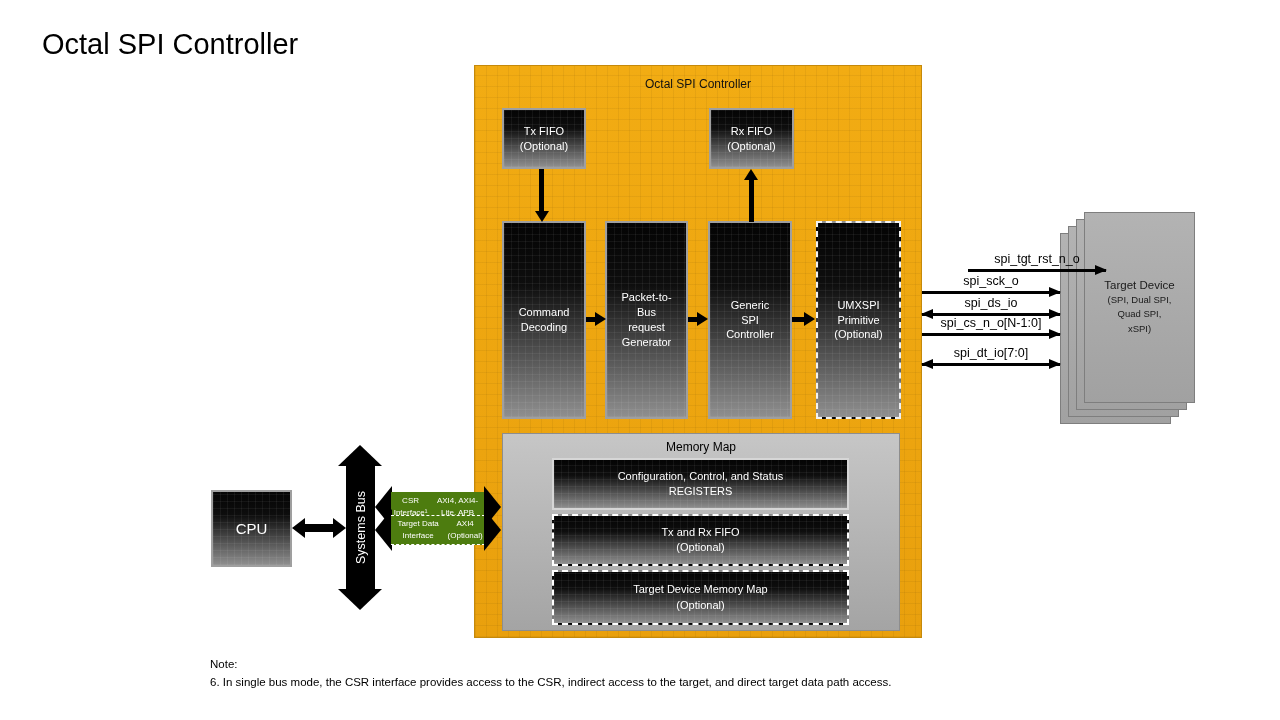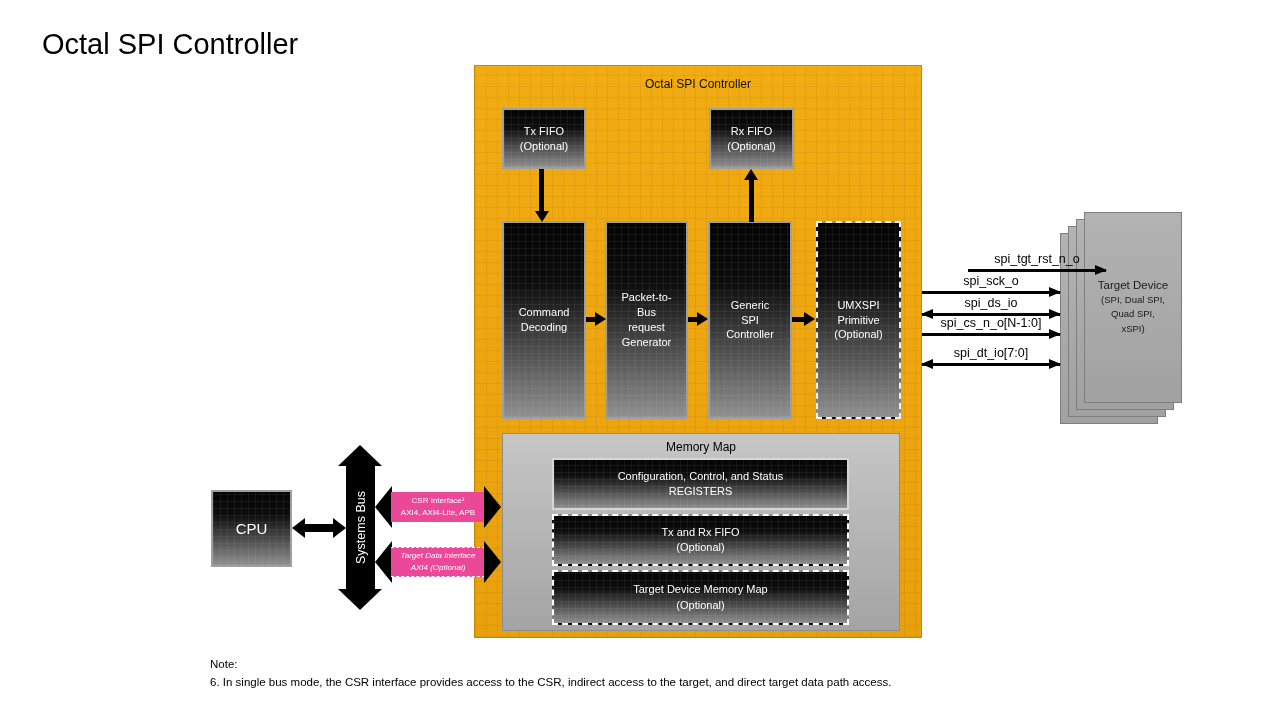--- a/index.html
+++ b/index.html
@@ -58,21 +58,21 @@
 
   
   .sig{left:922px;width:138px;height:24px;}
   .sig .sig-lbl{position:absolute;left:0;right:0;top:0;text-align:center;font-size:12.5px;color:#000;}
   .sig .sig-line{position:absolute;left:0;right:0;top:17px;height:3px;background:#000;}
   .sig .hr{position:absolute;right:-1px;top:13px;width:0;height:0;border-top:5.5px solid transparent;border-bottom:5.5px solid transparent;border-left:12px solid #000;}
   .sig .hl{position:absolute;left:-1px;top:13px;width:0;height:0;border-top:5.5px solid transparent;border-bottom:5.5px solid transparent;border-right:12px solid #000;}
   .s1{top:252px;margin-left:46px;}.s2{top:274px;}.s3{top:296px;}.s4{top:316px;}.s5{top:346px;}
 
   
-  .tgt{width:98px;height:191px;background:linear-gradient(180deg,#b3b3b3,#a1a1a1);
+  .tgt{width:111px;height:191px;background:linear-gradient(180deg,#b3b3b3,#a1a1a1);
        border:1px solid #7e7e7e;box-sizing:border-box;}
   .t4{left:1060px;top:233px;}.t3{left:1068px;top:226px;}.t2{left:1076px;top:219px;}
   .t1{left:1084px;top:212px;display:flex;flex-direction:column;align-items:center;justify-content:center;
       text-align:center;color:#1a1a1a;}
   .tgt-title{font-size:11.5px;margin-bottom:2px;}
   .tgt-sub{font-size:9.5px;line-height:1.5;white-space:pre-line;}
 
   
   .cpu{left:211px;top:490px;width:81px;height:77px;font-size:15px;}
   .sysbus{left:338px;top:445px;width:45px;height:165px;}
@@ -82,25 +82,25 @@
   .sysbus .lbl{position:absolute;left:0;top:0;width:100%;height:100%;display:flex;align-items:center;justify-content:center;
                writing-mode:vertical-rl;transform:rotate(180deg);color:#fff;font-size:12.5px;}
   .cpu-arrow{left:292px;top:518px;width:54px;height:20px;}
   .cpu-arrow .hl{position:absolute;left:0;top:0;width:0;height:0;border-top:10px solid transparent;border-bottom:10px solid transparent;border-right:13px solid #000;}
   .cpu-arrow .hr{position:absolute;right:0;top:0;width:0;height:0;border-top:10px solid transparent;border-bottom:10px solid transparent;border-left:13px solid #000;}
   .cpu-arrow .shaft{position:absolute;left:11px;right:11px;top:6px;height:8px;background:#000;}
 
   
   .iface{left:375px;width:126px;height:42px;}
   .csr{top:486px;}
-  .tda{top:541px;font-style:italic;}
+  .tda{top:509px;}
   .iface .hl{position:absolute;left:0;top:0;width:0;height:0;border-top:21px solid transparent;border-bottom:21px solid transparent;border-right:17px solid #000;}
   .iface .hr{position:absolute;right:0;top:0;width:0;height:0;border-top:21px solid transparent;border-bottom:21px solid transparent;border-left:17px solid #000;}
-  .iface .shaft{position:absolute;left:16px;right:16px;top:6px;height:30px;background:#ec4899;color:#fff;
-                display:flex;flex-direction:column;align-items:center;justify-content:center;
+  .iface .shaft{position:absolute;left:16px;right:16px;top:6px;height:30px;background:#4d7c0f;color:#fff;
+                display:flex;align-items:center;justify-content:center;
                 font-size:8px;line-height:1.5;text-align:center;box-sizing:border-box;}
   .tda .shaft{border-top:1px dashed #fff;border-bottom:1px dashed #fff;}
 
   
   .note{left:210px;top:656px;width:740px;font-size:11.5px;color:#000;line-height:1.55;}
 </style>
 </head>
 <body>
 
 <div class="canvas">

